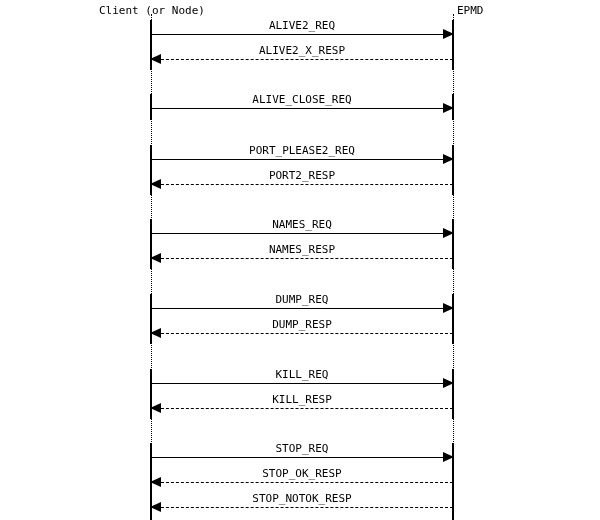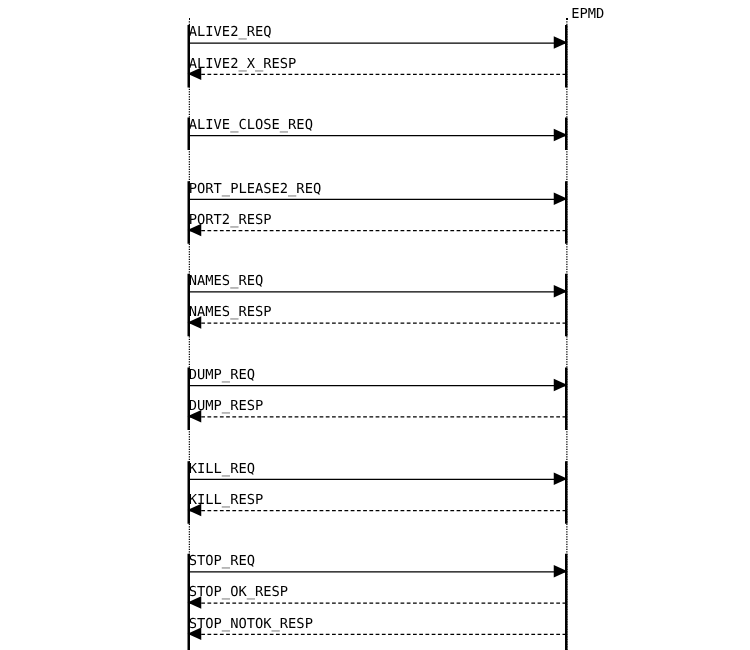--- a/index.html
+++ b/index.html
@@ -73,32 +73,33 @@
     border-top: 5px solid transparent;
     border-bottom: 5px solid transparent;
     border-right: 11px solid #000000;
   }
 
   .msg-label {
     position: absolute;
     left: 0;
     right: 0;
     bottom: 2px;
-    text-align: left;
+    text-align: center;
     font-size: 11px;
     line-height: 13px;
     color: #000000;
     white-space: nowrap;
   }
 </style>
 </head>
 <body>
 
 <div id="diagram">
 
+  <div class="actor-label" style="left: 99px; top: 4px;">Client (or Node)</div>
   <div class="actor-label" style="left: 433px; top: 4px; margin-left: 24px;">EPMD</div>
 
   <div id="lifelines">
       <div class="lifeline-dotted" style="left: 151px; top: 14px; height: 506px;"></div>
       <div class="lifeline-solid" style="left: 150px; top: 20px; height: 50px;"></div>
       <div class="lifeline-solid" style="left: 150px; top: 94px; height: 26px;"></div>
       <div class="lifeline-solid" style="left: 150px; top: 145px; height: 50px;"></div>
       <div class="lifeline-solid" style="left: 150px; top: 219px; height: 50px;"></div>
       <div class="lifeline-solid" style="left: 150px; top: 294px; height: 50px;"></div>
       <div class="lifeline-solid" style="left: 150px; top: 369px; height: 50px;"></div>

